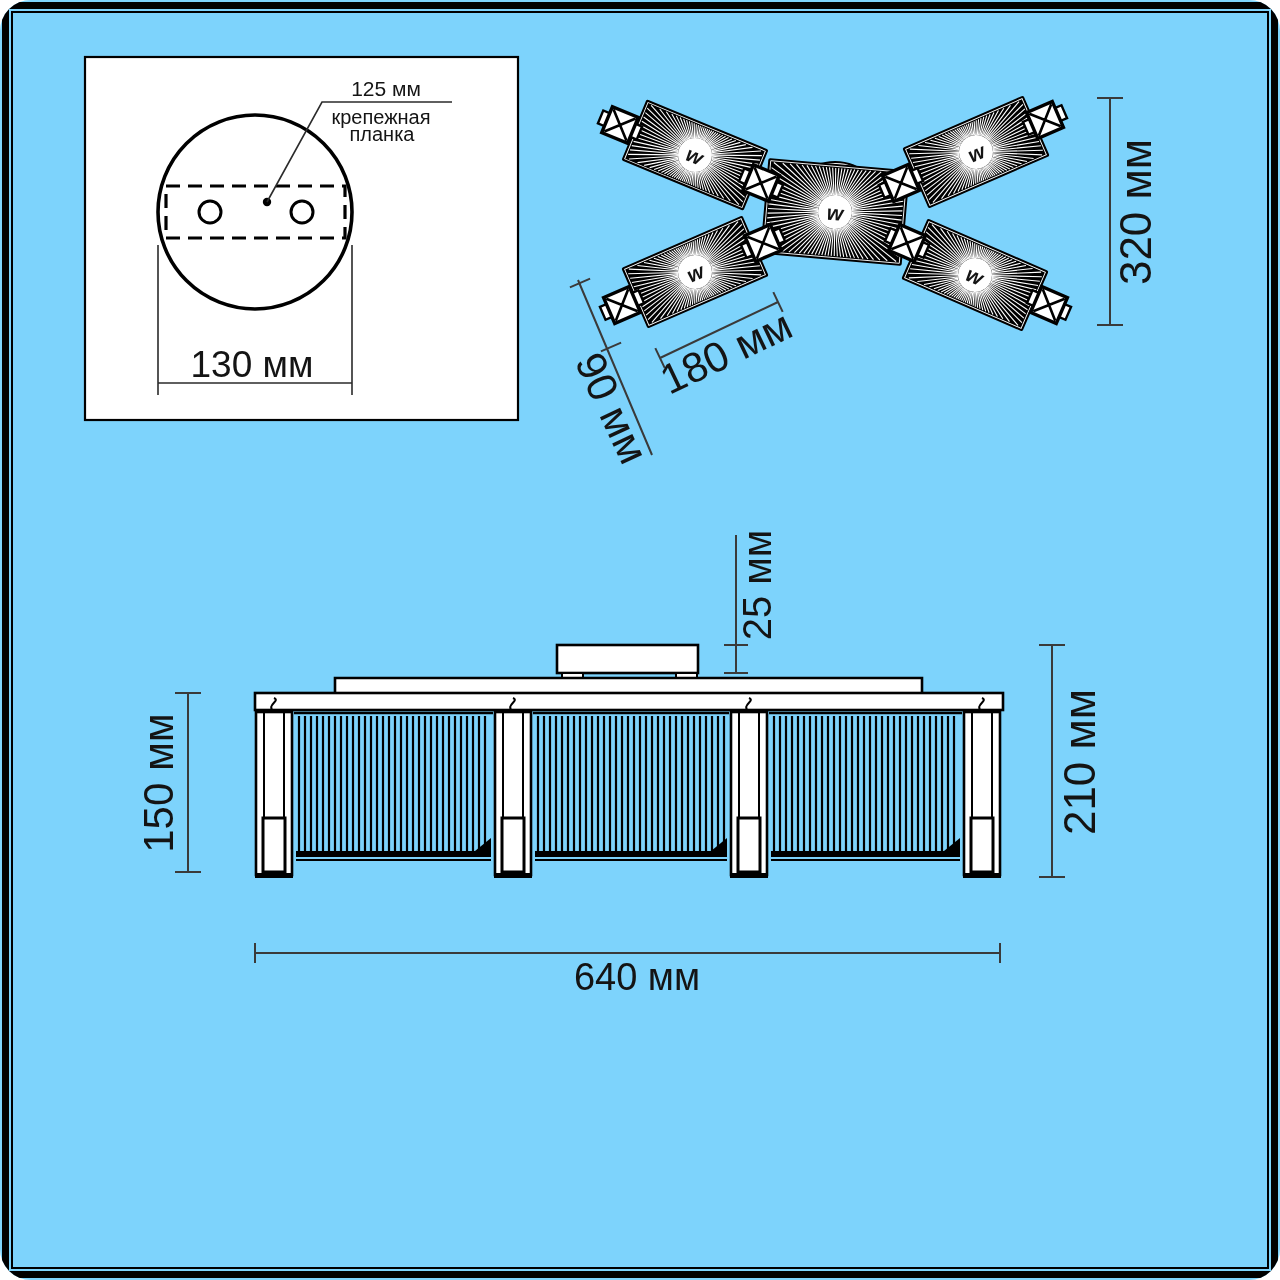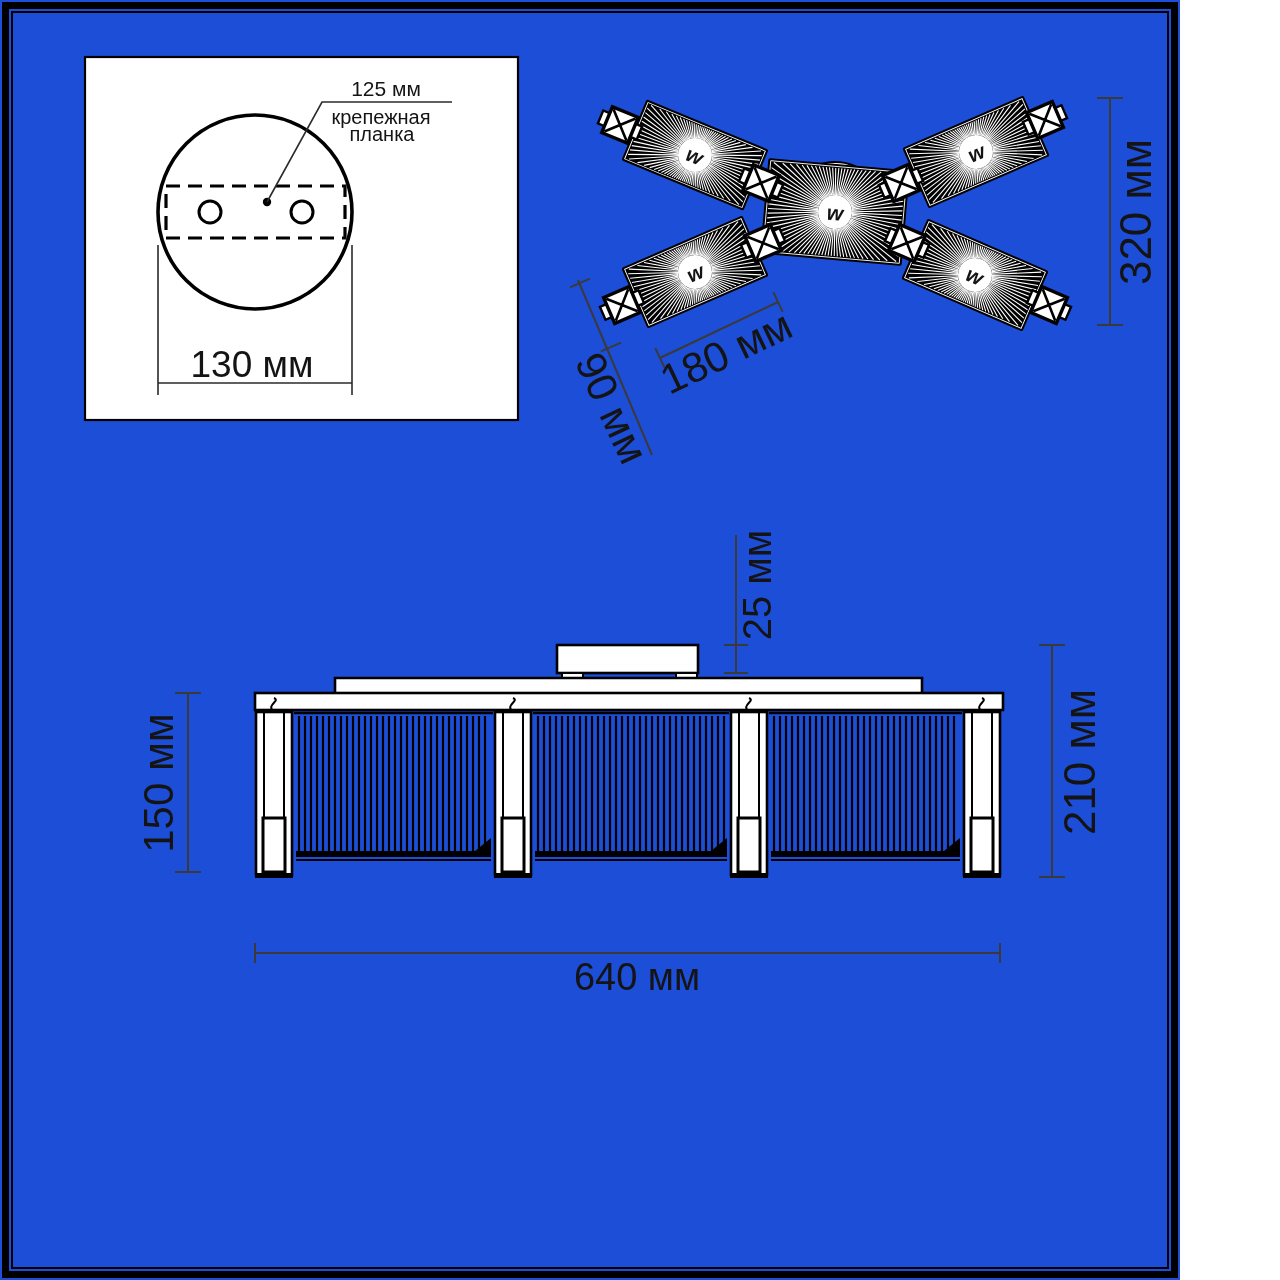--- a/index.html
+++ b/index.html
@@ -1,17 +1,17 @@
 <!DOCTYPE html>
 <html><head>
 <meta charset="utf-8">
 <style>
   html,body{margin:0;padding:0;background:#fff;}
-  #canvas{position:relative;width:1180px;height:1280px;background:#1d4ed8;overflow:hidden;
-          font-family:"Liberation Sans",sans-serif;}
+  #canvas{position:relative;width:1280px;height:1280px;background:#7dd3fc;overflow:hidden;
+          font-family:"Liberation Sans",sans-serif;border-radius:31px;}
   .frame-outer{position:absolute;inset:2px;border:7px solid #000;pointer-events:none;}
   .frame-inner{position:absolute;inset:11px;border:2px solid #000;pointer-events:none;}
   svg{position:absolute;left:0;top:0;}
   svg text{font-family:"Liberation Sans",sans-serif;fill:#141414;}
   .dim-line{stroke:#3a3a3a;stroke-width:2;fill:none;}
   .thin-line{stroke:#2b2b2b;stroke-width:1.6;fill:none;}
 </style>
 </head>
 <body>
 

